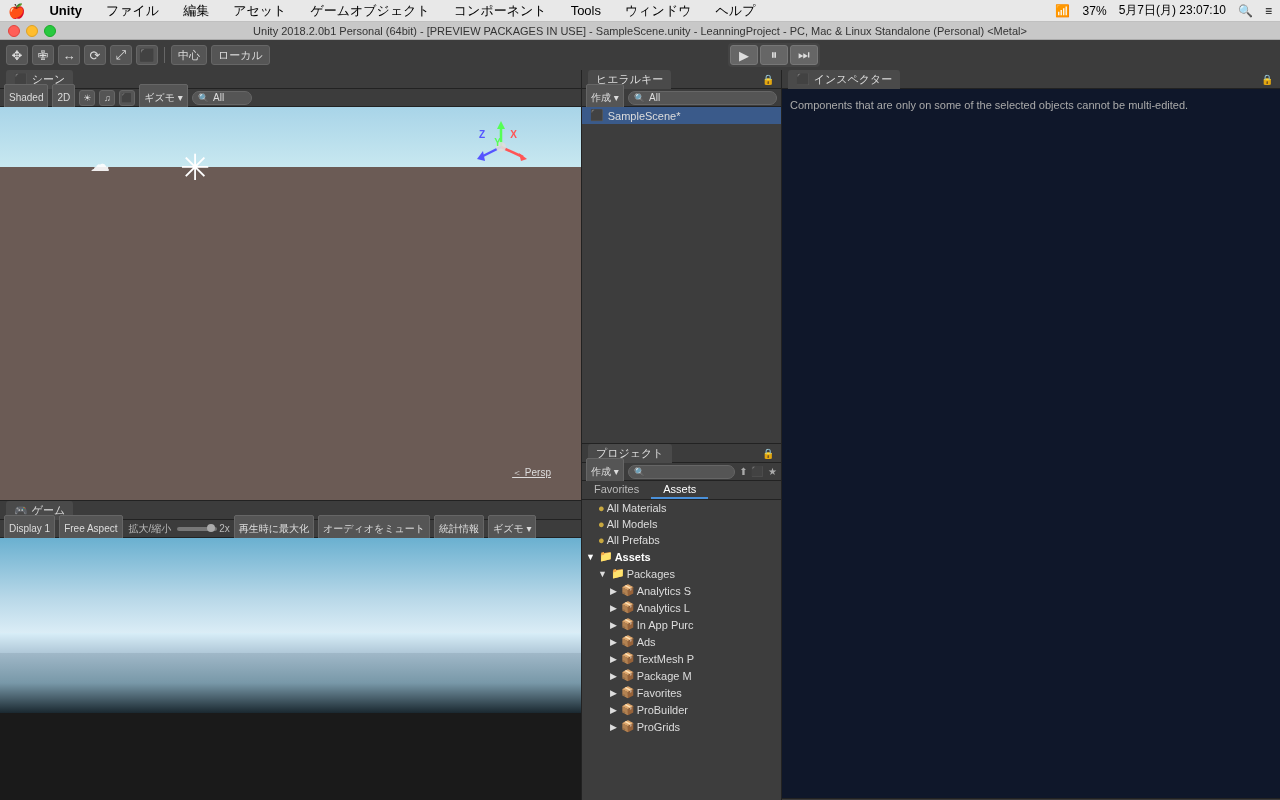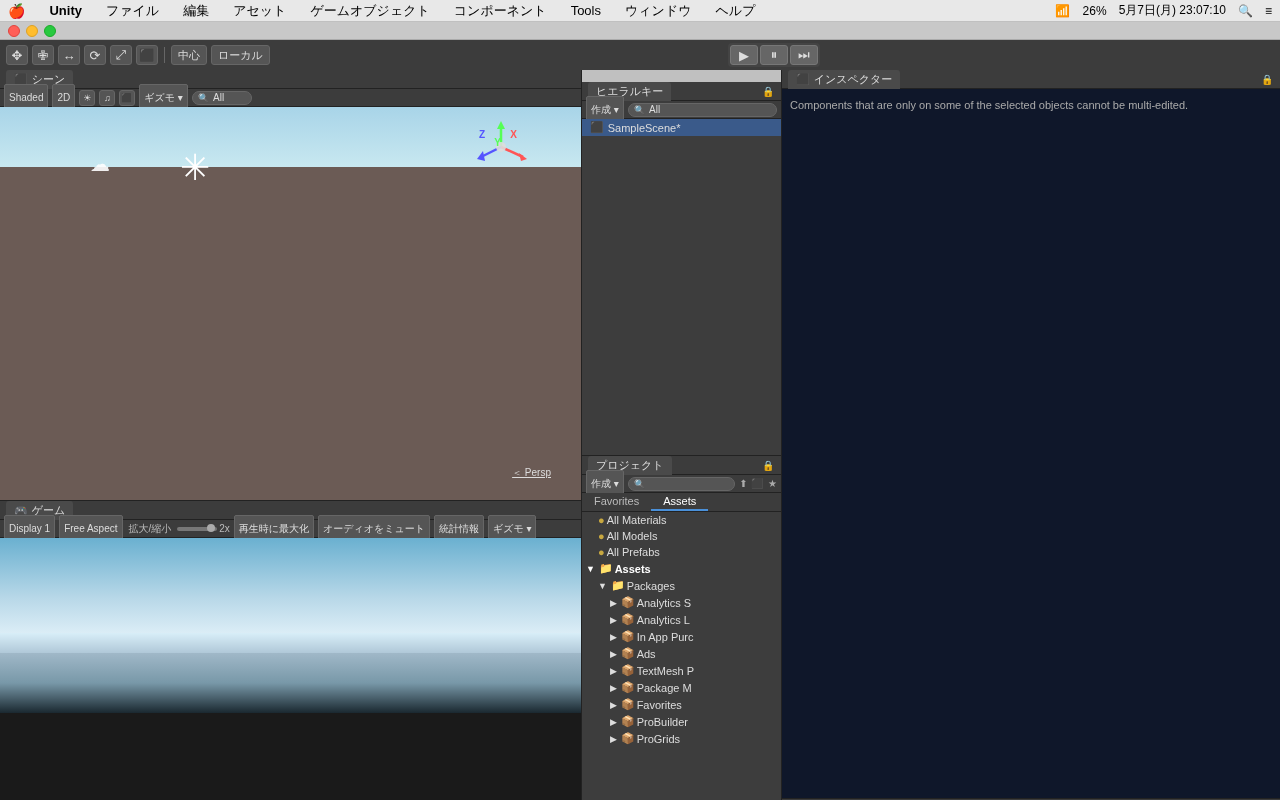--- a/index.html
+++ b/index.html
@@ -276,21 +276,20 @@
       flex-direction: column;
       border-right: 1px solid #222;
     }
 
     
     #hierarchy-panel {
       height: 374px;
       display: flex;
       flex-direction: column;
       border-bottom: 1px solid #222;
-      margin-top: 12px;
     }
     .panel-content {
       flex: 1;
       background: #3d3d3d;
       overflow: hidden;
     }
     .hierarchy-item {
       padding: 2px 8px;
       font-size: 11px;
       color: #ddd;
@@ -424,28 +423,29 @@
   <span class="menu-item">ファイル</span>
   <span class="menu-item">編集</span>
   <span class="menu-item">アセット</span>
   <span class="menu-item">ゲームオブジェクト</span>
   <span class="menu-item">コンポーネント</span>
   <span class="menu-item">Tools</span>
   <span class="menu-item">ウィンドウ</span>
   <span class="menu-item">ヘルプ</span>
   <div class="menubar-right">
     <span>📶</span>
-    <span>26%</span>
+    <span>37%</span>
     <span>5月7日(月) 23:07:10</span>
     <span>🔍</span>
     <span>≡</span>
   </div>
 </div>
 
 <div style="height:18px; background:#c8c8c8; display:flex; align-items:center; justify-content:center; border-bottom:1px solid #aaa; font-size:11px; color:#333;">
+  <span>Unity 2018.2.0b1 Personal (64bit) - [PREVIEW PACKAGES IN USE] - SampleScene.unity - LeanningProject - PC, Mac &amp; Linux Standalone (Personal) &lt;Metal&gt;</span>
   <div style="position:absolute; left:8px; display:flex; gap:6px; align-items:center;">
     <div style="width:12px;height:12px;border-radius:50%;background:#ff5f57;border:1px solid #e0443e;"></div>
     <div style="width:12px;height:12px;border-radius:50%;background:#ffbd2e;border:1px solid #dea123;"></div>
     <div style="width:12px;height:12px;border-radius:50%;background:#28c940;border:1px solid #1aab29;"></div>
   </div>
 </div>
 
 <div id="unity-toolbar">
   <div class="toolbar-icon-btn" title="Hand Tool">✥</div>
   <div class="toolbar-icon-btn" title="Move Tool">✙</div>

